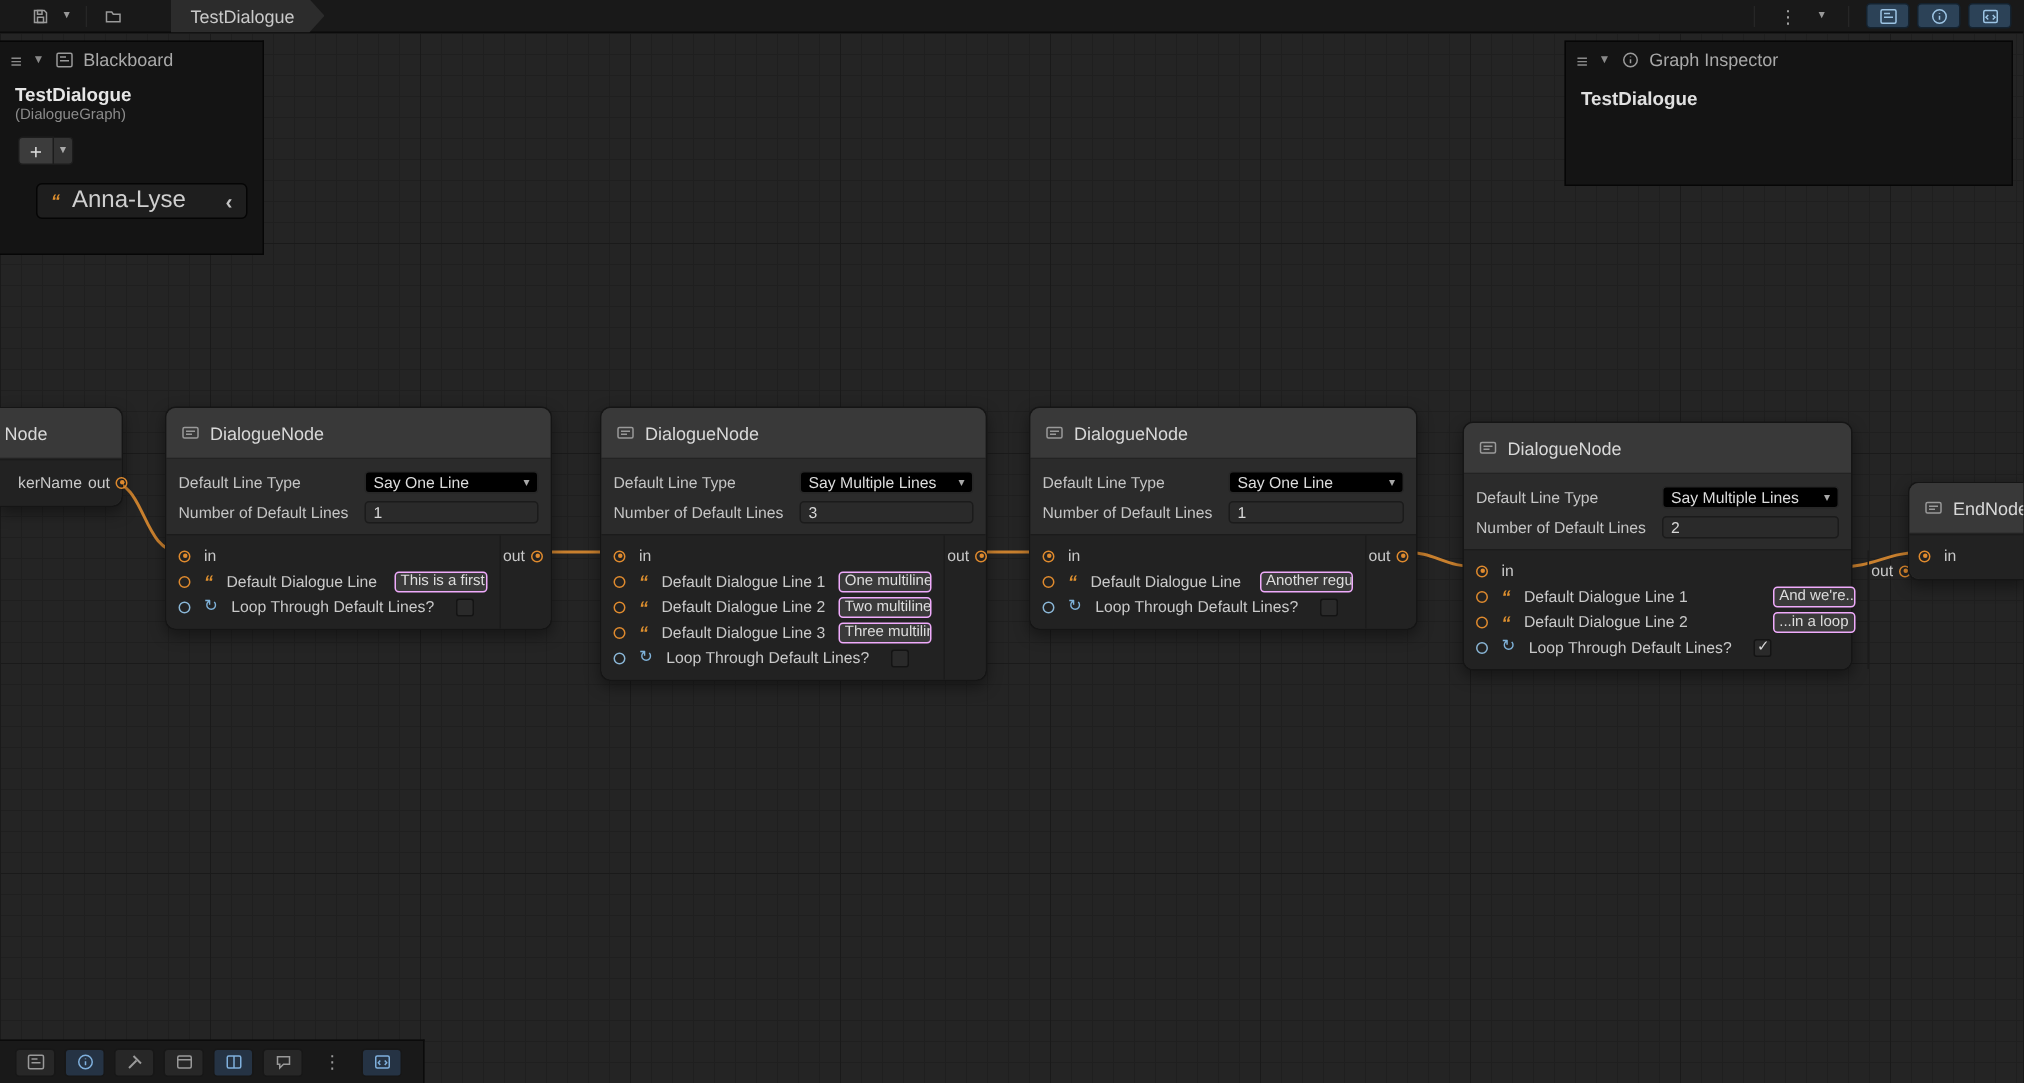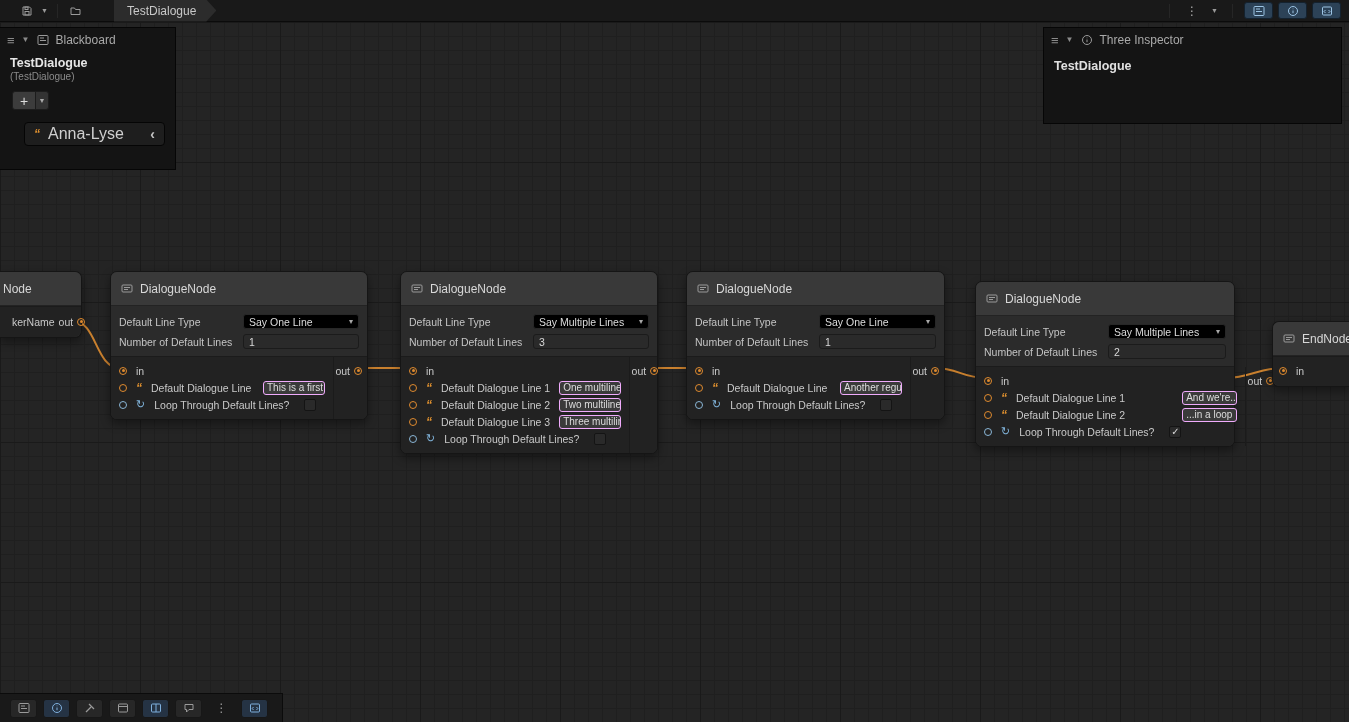--- a/index.html
+++ b/index.html
@@ -420,21 +420,21 @@
       <svg class="gi panel-icon" width="12" height="12" viewBox="0 0 12 12">
           <g fill="none" stroke="currentColor">
             <rect x="1" y="1.5" width="10" height="9" rx="1"></rect>
             <line x1="3" y1="4" x2="7" y2="4"></line>
             <line x1="3" y1="6.5" x2="9" y2="6.5"></line>
           </g>
         </svg>
       <span>Blackboard</span>
     </div>
     <div class="bb-title">TestDialogue</div>
-    <div class="bb-sub">(TestDialogue)</div>
+    <div class="bb-sub">(DialogueGraph)</div>
     <div class="bb-addrow">
       <div class="bb-add">+</div>
       <div class="bb-add-arrow">▼</div>
     </div>
     <div class="bb-entry">
       <span class="quote-icon">“</span>
       <span class="bb-entry-name">Anna-Lyse</span>
       <span class="bb-entry-chevron">‹</span>
     </div>
   </div>
@@ -443,21 +443,21 @@
     <div class="panel-header">
       <span class="hamburger">≡</span>
       <span class="foldout">▼</span>
       <svg class="gi panel-icon" width="12" height="12" viewBox="0 0 12 12">
           <g fill="none" stroke="currentColor">
             <circle cx="6" cy="6" r="4.5"></circle>
             <line x1="6" y1="5.5" x2="6" y2="8.2"></line>
             <line x1="6" y1="3.6" x2="6" y2="4.2"></line>
           </g>
         </svg>
-      <span>Three Inspector</span>
+      <span>Graph Inspector</span>
     </div>
     <div class="insp-title">TestDialogue</div>
   </div>
 
   <div class="topbar">
     <div class="tb-btn">
       <svg class="gi" width="12" height="12" viewBox="0 0 12 12">
           <g fill="none" stroke="currentColor">
             <path d="M2 2 h6.5 L10 3.5 V10 H2 z"></path>
             <rect x="4" y="6.5" width="4" height="3.5"></rect>

